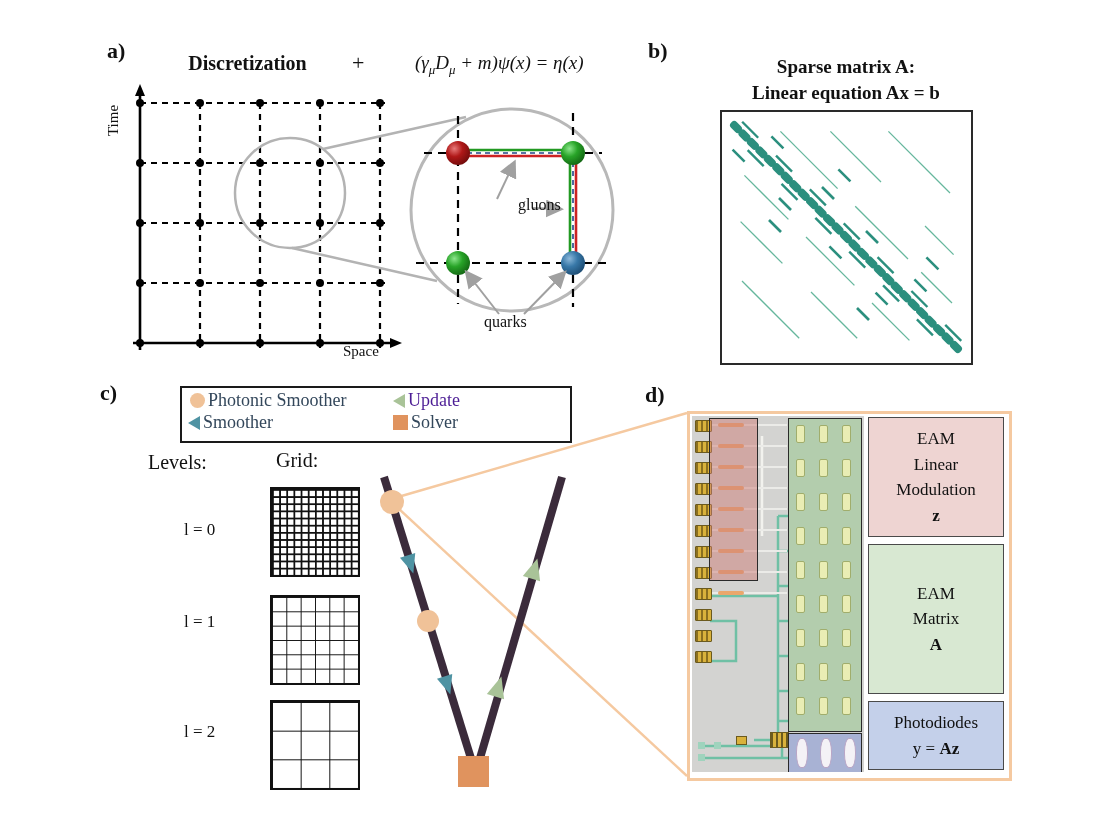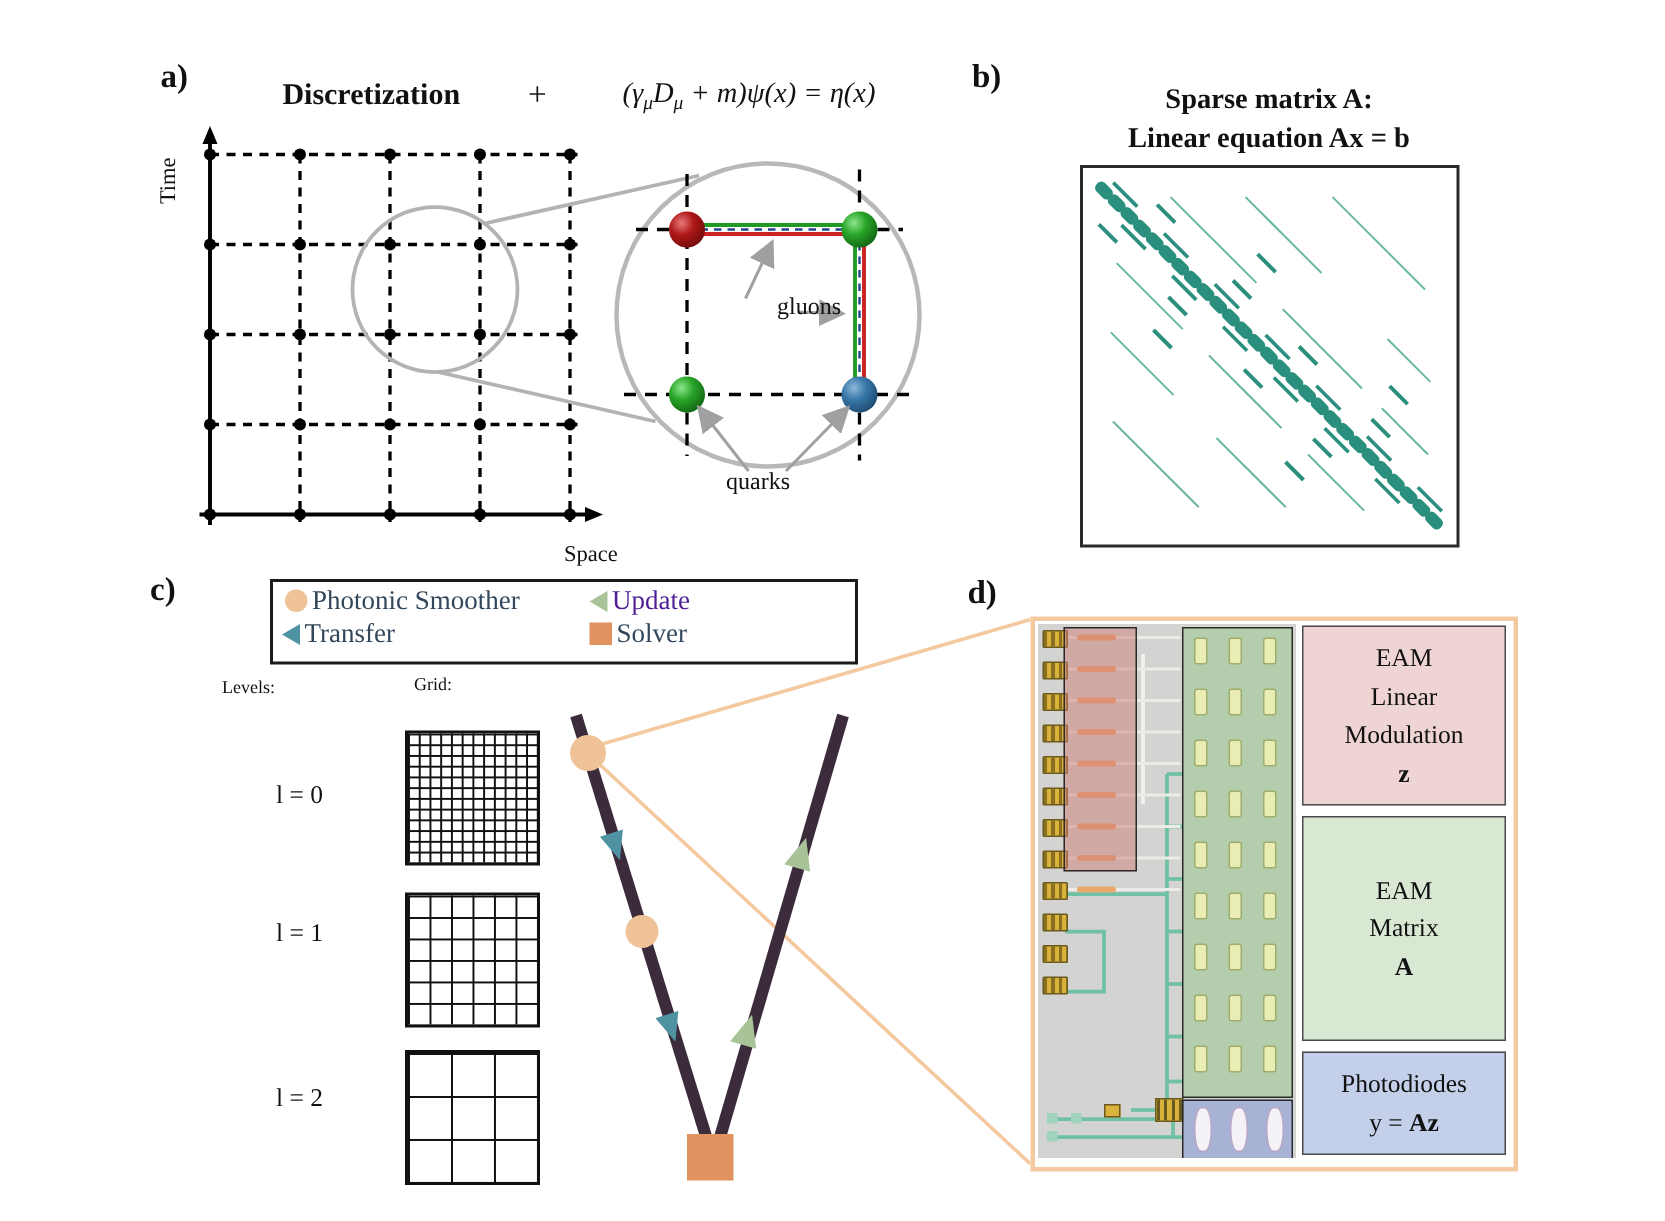--- a/index.html
+++ b/index.html
@@ -15,21 +15,21 @@
   .a-eq sub{font-size:68%;}
   .axis-label{font-size:15px;}
   .mag-label{font-size:16px;}
   
   .b-title{font-size:19px;font-weight:bold;line-height:1.35;}
   .b-box{border:2px solid #2a2a2a;background:#fff;}
   
   .legend-box{border:2px solid #1a1a1a;background:#fff;}
   .legend-item{position:absolute;display:flex;align-items:center;gap:3px;font-size:18px;}
   .legend-icon{display:inline-block;flex:none;}
-  .heading{font-size:12px;}
+  .heading{font-size:20px;}
   .lvl-label{font-size:17px;}
   .mg-grid{position:absolute;width:86px;height:86px;border:2px solid #111;background-color:#fff;
     background-image:linear-gradient(to right,#111 1.4px,transparent 1.4px),
                      linear-gradient(to bottom,#111 1.4px,transparent 1.4px);}
   
   .d-outer{border:3px solid #f5c9a0;background:#fff;}
   .d-label-box{border:1.5px solid #4a4a4a;font-size:17px;line-height:1.5;display:flex;flex-direction:column;justify-content:center;text-align:center;}
   .chip{background:#d3d3d1;overflow:hidden;}
   .pad{position:absolute;left:3px;width:15px;height:10px;background:#d9b23c;border:1px solid #6b5a1e;
     background-image:repeating-linear-gradient(90deg,#8a6f20 0 2px,#d9b23c 2px 5px);border-radius:1px;}
@@ -154,21 +154,21 @@
 
     <g stroke="#a0a0a0" stroke-width="2" fill="none">
       <line x1="497" y1="199" x2="514" y2="163" marker-end="url(#argray)"></line>
       <line x1="532" y1="208" x2="560" y2="209" marker-end="url(#argray)"></line>
       <line x1="499" y1="314" x2="467" y2="273" marker-end="url(#argray)"></line>
       <line x1="524" y1="314" x2="564" y2="273" marker-end="url(#argray)"></line>
     </g>
   </svg>
 
   <div class="abs axis-label" style="left:83px;top:112px;width:60px;text-align:center;transform:rotate(-90deg);">Time</div>
-  <div class="abs axis-label" style="left:343px;top:362px;margin-left:33px;">Space</div>
+  <div class="abs axis-label" style="left:343px;top:343px;">Space</div>
   <div class="abs mag-label" style="left:474px;top:196px;margin-left:44px;">gluons</div>
   <div class="abs mag-label" style="left:484px;top:313px;text-align:center;">quarks</div>
 
   <div class="abs panel-letter" style="left:648px;top:38px;">b)</div>
   <div class="abs b-title ctr" style="left:695px;top:54px;width:302px;">
     <div>Sparse matrix A:</div>
     <div>Linear equation Ax = b</div>
   </div>
   <div class="abs b-box" style="left:720px;top:110px;width:249px;height:251px;">
     <svg width="249" height="251" viewBox="0 0 249 249">
@@ -244,21 +244,21 @@
   </div>
 
   <div class="abs panel-letter" style="left:100px;top:380px;">c)</div>
   <div class="abs legend-box" style="left:180px;top:386px;width:388px;height:53px;"></div>
   <div class="legend-item" style="left: 190px; top: 390px; color: rgb(51, 71, 91);">
     <span class="legend-icon" style="width: 15px; height: 15px; border-radius: 50%; background: rgb(240, 194, 152);"></span>
     <span class="legend-label">Photonic Smoother</span>
   </div>
   <div class="legend-item" style="left: 188px; top: 412px; color: rgb(51, 71, 91);">
     <span class="legend-icon" style="width: 0px; height: 0px; border-top: 7px solid transparent; border-bottom: 7px solid transparent; border-right: 12px solid rgb(79, 147, 163);"></span>
-    <span class="legend-label">Transfer</span>
+    <span class="legend-label">Smoother</span>
   </div>
   <div class="legend-item" style="left: 393px; top: 390px; color: #4c1d95;">
     <span class="legend-icon" style="width: 0px; height: 0px; border-top: 7px solid transparent; border-bottom: 7px solid transparent; border-right: 12px solid rgb(169, 195, 152);"></span>
     <span class="legend-label">Update</span>
   </div>
   <div class="legend-item" style="left: 393px; top: 412px; color: rgb(51, 71, 91);">
     <span class="legend-icon" style="width: 15px; height: 15px; background: rgb(224, 147, 94);"></span>
     <span class="legend-label">Solver</span>
   </div>
 

